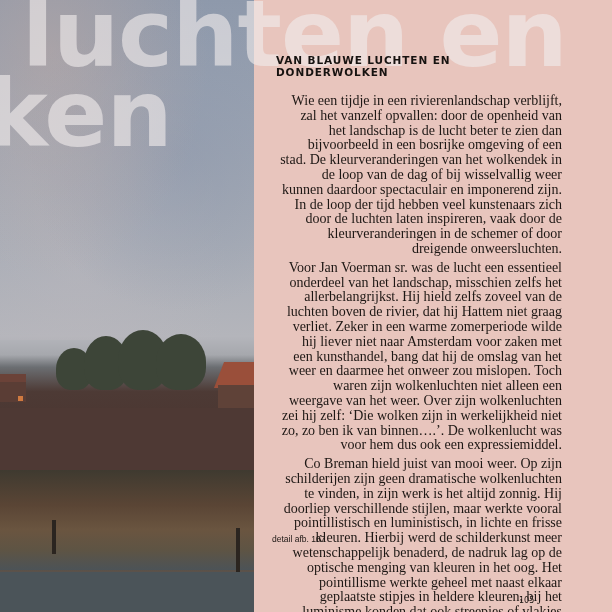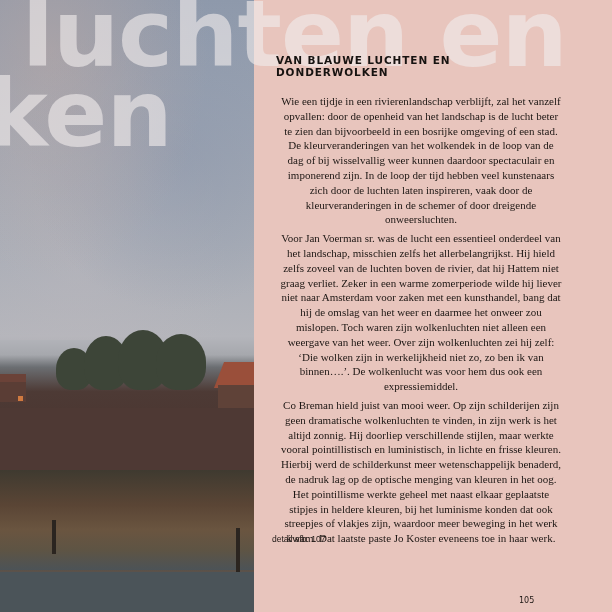--- a/index.html
+++ b/index.html
@@ -24,21 +24,21 @@
     .water { position:absolute; left:0; top:572px; width:254px; height:40px; background:#4b5459; }
     .post { position:absolute; width:4px; background:#2b2520; }
 
     .overlay-title { position:absolute; left:22px; top:-12px; font-family:"DejaVu Sans", sans-serif; font-weight:bold;
       font-size:93px; line-height:1; color:rgba(240,236,236,0.62); letter-spacing:-1px; white-space:nowrap; }
     .overlay-title-2 { position:absolute; left:-14px; top:68px; font-family:"DejaVu Sans", sans-serif; font-weight:bold;
       font-size:93px; line-height:1; color:rgba(240,236,236,0.62); letter-spacing:-1px; white-space:nowrap; }
 
     .text-col { position:absolute; left:276px; top:54px; width:290px; }
     .heading { font-family:"DejaVu Sans", sans-serif; font-weight:bold; font-size:10.5px; letter-spacing:0.9px; color:#161210; margin:0 0 16px 0; }
-    .body p { margin:4px; font-family:"Liberation Serif", serif; font-size:11px; line-height:14.8px; color:#1d1714; text-align:center; }
+    .body p { margin:4px; font-family:"Liberation Serif", serif; font-size:14px; line-height:14.8px; color:#1d1714; text-align:right; }
     .caption { position:absolute; left:272px; top:534px; font-family:Liberation Sans, sans-serif; font-size:8.5px; color:#1d1714; }
     .page-number { position:absolute; left:519px; top:571px; font-family:"DejaVu Sans", sans-serif; font-size:8px; color:#1d1714;margin-top:25px; }
   </style>
 </head>
 <body>
 
 <div class="page">
   <div class="painting">
     <div class="sky-tint"></div>
     <div class="house-left-roof"></div>

